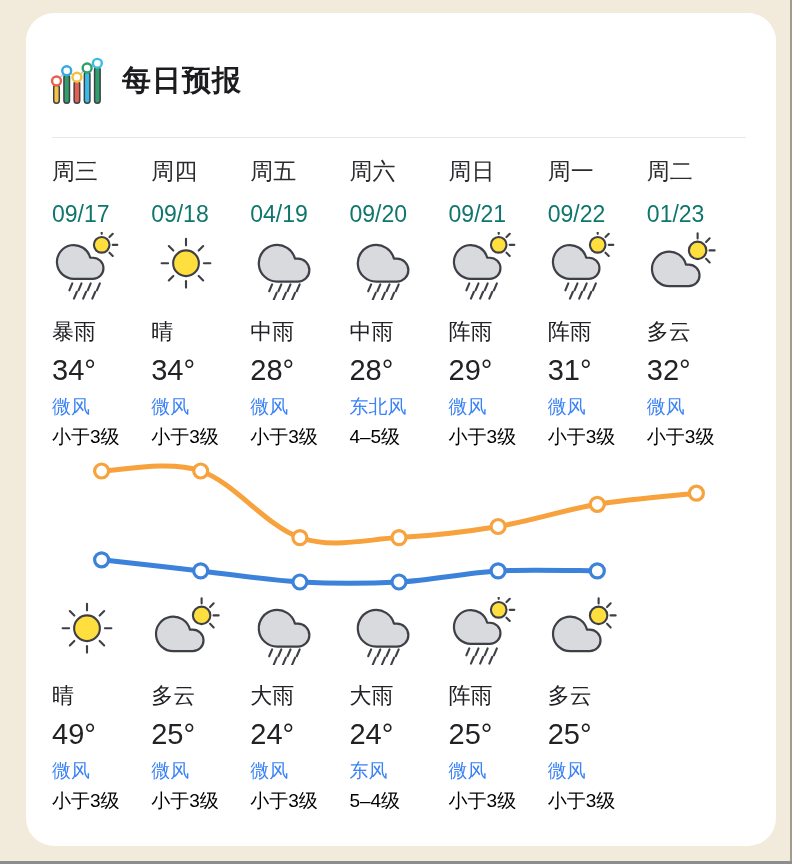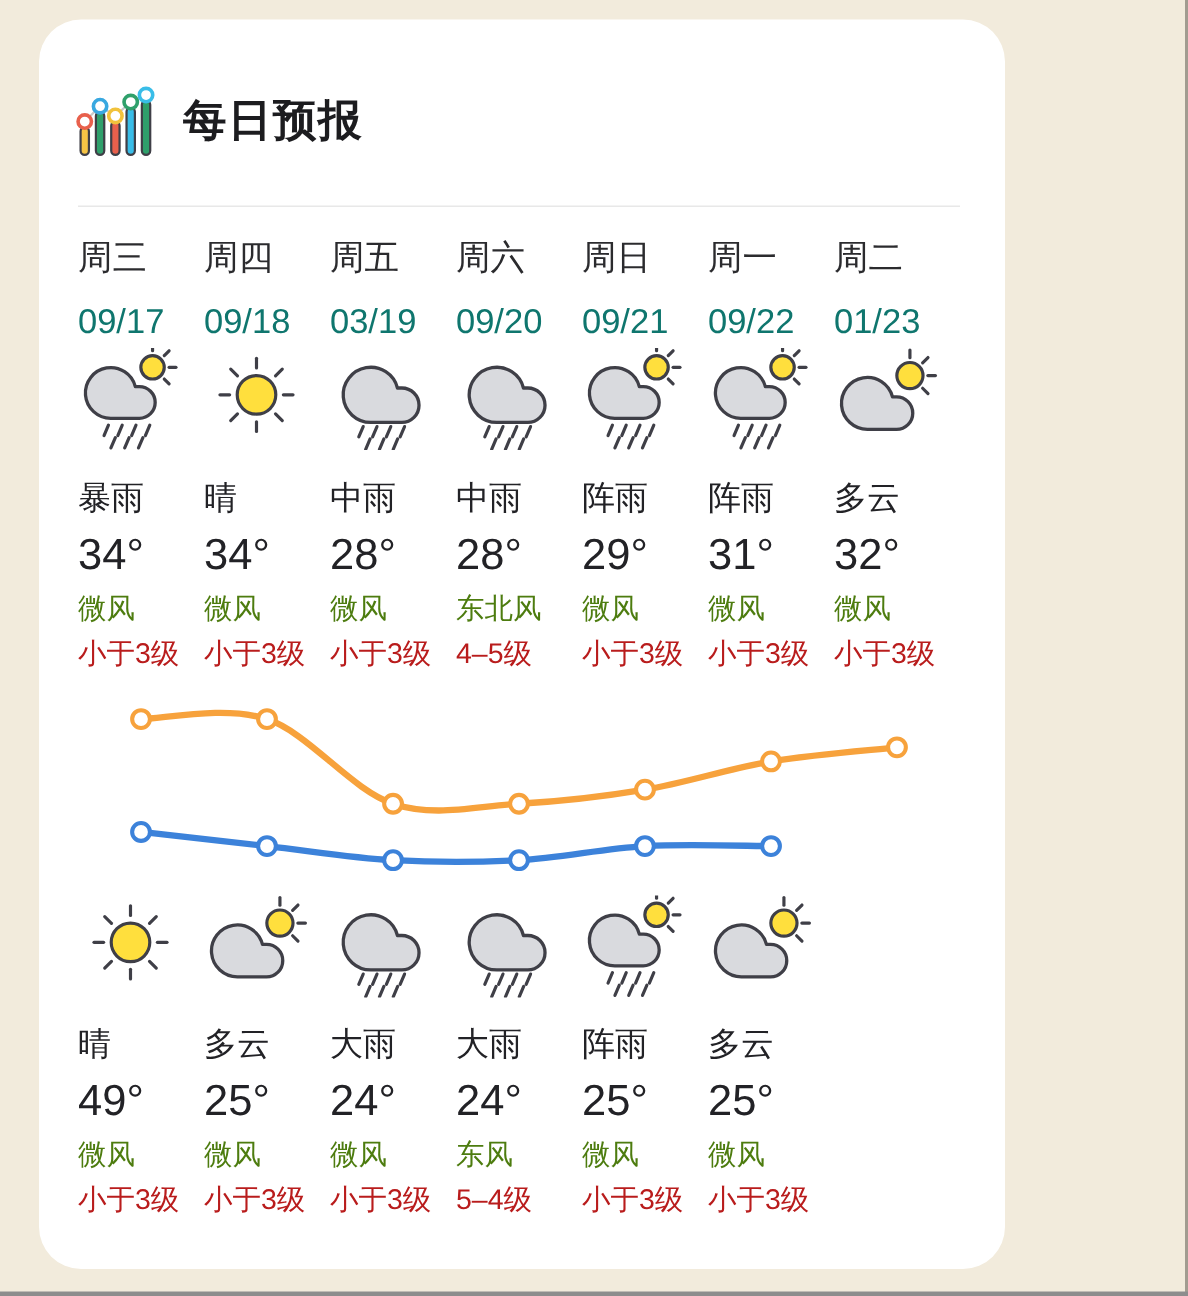--- a/index.html
+++ b/index.html
@@ -3,36 +3,36 @@
 <meta charset="utf-8">
 <style>
   html,body{margin:0;padding:0;}
   body{
     width:792px;height:864px;position:relative;overflow:hidden;
     background:#f2ebdc;
     font-family:"Liberation Sans","DejaVu Sans",sans-serif;
     -webkit-font-smoothing:antialiased;
   }
   .card{
-    position:absolute;left:26px;top:13px;width:644px;height:833px;
+    position:absolute;left:26px;top:13px;width:750px;height:833px;
     background:#ffffff;border-radius:28px;
   }
   .header{display:flex;align-items:center;gap:18px;padding:42px 26px 0 22px;}
   .header svg{display:block;}
   .title{font-size:29px;font-weight:700;color:#1c1c1f;letter-spacing:1px;}
   .divider{height:1px;background:#e8e8e8;margin:30px 30px 0 26px;}
   .grid{display:grid;grid-template-columns:repeat(7,1fr);margin:0 30px 0 26px;text-align:center;}
   .col{display:flex;flex-direction:column;align-items:flex-start;min-width:0;}
   .day{margin-top:18px;height:30px;line-height:30px;font-size:23px;color:#2b2b2e;}
   .date{margin-top:13px;height:30px;line-height:30px;font-size:23px;color:#0f766e;}
   .w-icon{margin-top:3px;height:68px;display:flex;align-items:center;justify-content:center;}
   .cond{margin-top:18px;height:28px;line-height:28px;font-size:22px;color:#222226;}
   .temp{margin-top:2px;height:44px;line-height:44px;font-size:29px;color:#222226;}
-  .wind{height:30px;line-height:30px;font-size:19px;color:#4d7c0f;white-space:nowrap;}
-  .level{height:30px;line-height:30px;font-size:19px;color:#b91c1c;white-space:nowrap;}
+  .wind{height:30px;line-height:30px;font-size:19px;color:#3b82f6;white-space:nowrap;}
+  .level{height:30px;line-height:30px;font-size:19px;color:#000000;white-space:nowrap;}
   .chart-wrap{margin:4px 30px 0 26px;}
   #temp-chart{display:block;width:100%;height:140px;}
   .night .w-icon{margin-top:2px;height:66px;}
   .edge-right{position:absolute;top:0;right:0;width:2px;height:864px;background:#a29c90;}
   .edge-bottom{position:absolute;left:0;bottom:0;width:792px;height:3px;background:#8d8d8d;}
 </style>
 </head>
 <body>
 
 <div class="card">
@@ -100,21 +100,21 @@
           </svg>
         </div>
     <div class="cond">晴</div>
     <div class="temp">34°</div>
     <div class="wind">微风</div>
     <div class="level">小于3级</div>
   </div>
 
   <div class="col">
     <div class="day">周五</div>
-    <div class="date">03/19</div>
+    <div class="date">04/19</div>
     <div class="w-icon">
           <svg viewBox="0 0 76 74" width="70" height="68" fill="none">
             <g transform="translate(7,4) scale(2.5)">
               <path d="M18 10h-1.26A8 8 0 1 0 9 20h9a5 5 0 0 0 0-10z" fill="#d9dade" stroke="#3f3f47" stroke-width="0.96" stroke-linejoin="round"></path>
             </g>
             <line x1="24" y1="57" x2="20.8" y2="64.5" stroke="#3f3f47" stroke-width="2.3" stroke-linecap="round"></line>
             <line x1="34" y1="57" x2="30.8" y2="64.5" stroke="#3f3f47" stroke-width="2.3" stroke-linecap="round"></line>
             <line x1="44" y1="57" x2="40.8" y2="64.5" stroke="#3f3f47" stroke-width="2.3" stroke-linecap="round"></line>
             <line x1="54" y1="57" x2="50.8" y2="64.5" stroke="#3f3f47" stroke-width="2.3" stroke-linecap="round"></line>
             <line x1="29" y1="66" x2="25.8" y2="73.5" stroke="#3f3f47" stroke-width="2.3" stroke-linecap="round"></line>

